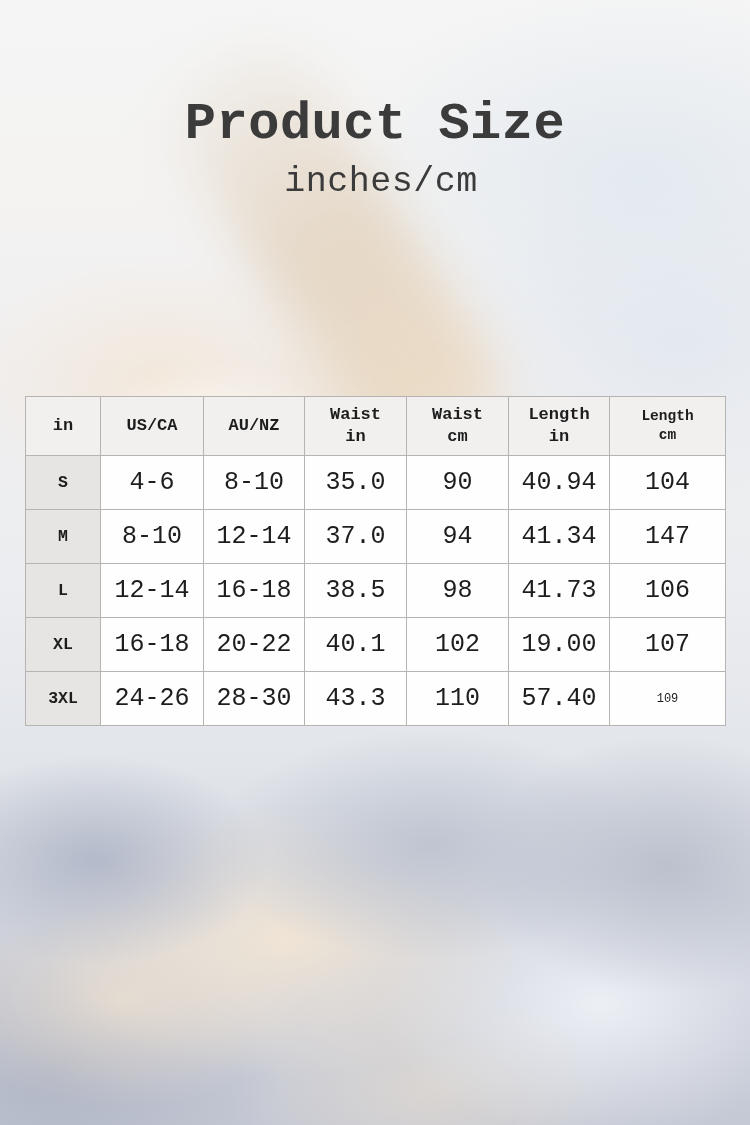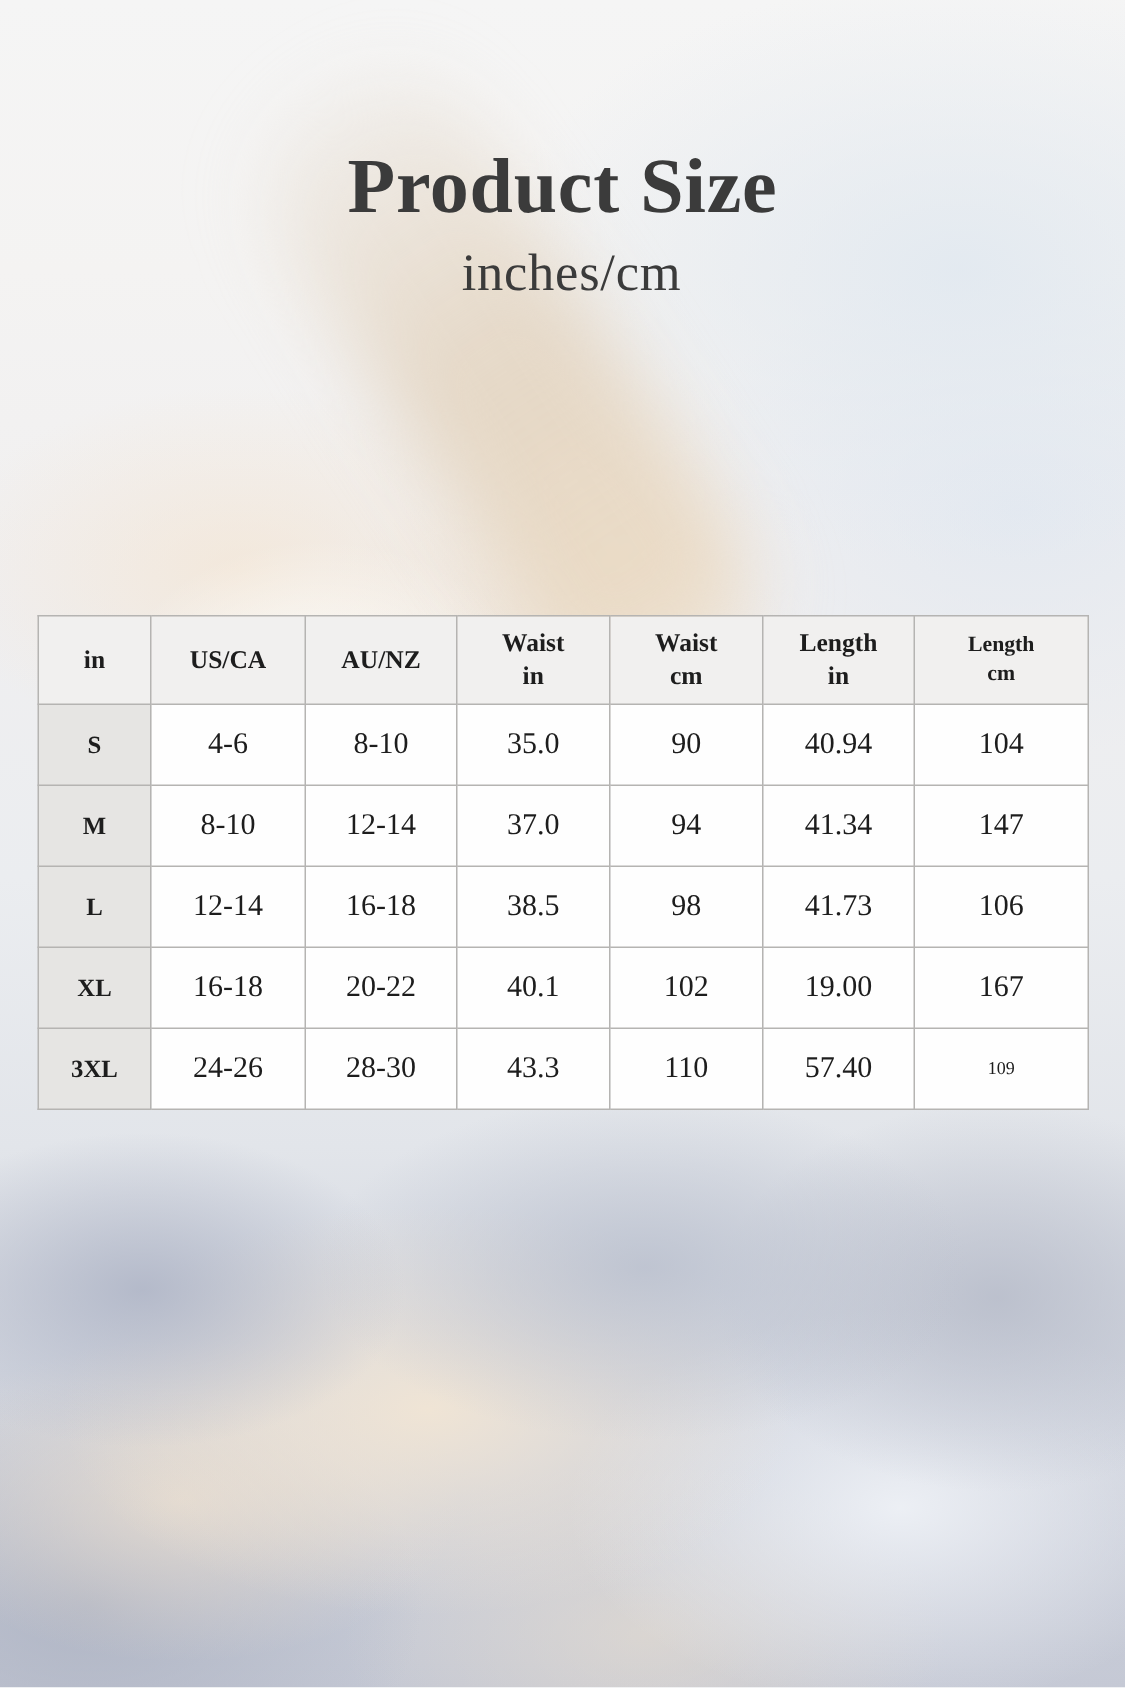--- a/index.html
+++ b/index.html
@@ -2,21 +2,21 @@
 <html><head>
 <meta charset="utf-8">
 <style>
   html, body { margin: 0; padding: 0; background: #ffffff; }
 
   .canvas {
     position: relative;
     width: 750px;
     height: 1125px;
     overflow: hidden;
-    font-family: Liberation Serif, serif;
+    font-family: Liberation Mono, monospace;
     background: #eef0f3;
   }
 
   
   .bg-base {
     position: absolute;
     inset: 0;
     background:
       
       radial-gradient(ellipse 200px 150px at 215px 465px, rgba(255,254,250,0.95), rgba(255,254,250,0) 70%),
@@ -84,21 +84,21 @@
     font-size: 35px;
     font-weight: 500;
     margin-top: 9px;
     letter-spacing: 0.5px;
     padding-left: 12px;
   }
 
   
   table.size-table {
     position: absolute;
-    top: 410px;
+    top: 396px;
     left: 25px;
     width: 700px;
     border-collapse: collapse;
     table-layout: fixed;
   }
   .size-table th, .size-table td {
     border: 1px solid #b5b4b2;
     text-align: center;
     vertical-align: middle;
     color: #1d1d1d;
@@ -114,21 +114,21 @@
   }
   .size-table thead th.small-head { font-size: 14.5px; }
   .size-table tbody th {
     background: #e6e5e3;
     font-weight: 700;
     font-size: 16.5px;
     height: 53px;
   }
   .size-table tbody td {
     background: #fefefe;
-    font-size: 20px;
+    font-size: 25px;
     font-weight: 400;
   }
   .size-table tbody tr:last-child td:last-child { font-size: 12px; }
 
   .col-size   { width: 75px; }
   .col-usca   { width: 103px; }
   .col-aunz   { width: 101px; }
   .col-waistin{ width: 102px; }
   .col-waistcm{ width: 102px; }
   .col-lenin  { width: 101px; }
@@ -200,21 +200,21 @@
           <td>41.73</td>
           <td>106</td>
         </tr>
         <tr>
           <th>XL</th>
           <td>16-18</td>
           <td>20-22</td>
           <td>40.1</td>
           <td>102</td>
           <td>19.00</td>
-          <td>167</td>
+          <td>107</td>
         </tr>
         <tr>
           <th>3XL</th>
           <td>24-26</td>
           <td>28-30</td>
           <td>43.3</td>
           <td>110</td>
           <td>57.40</td>
           <td>109</td>
         </tr>

